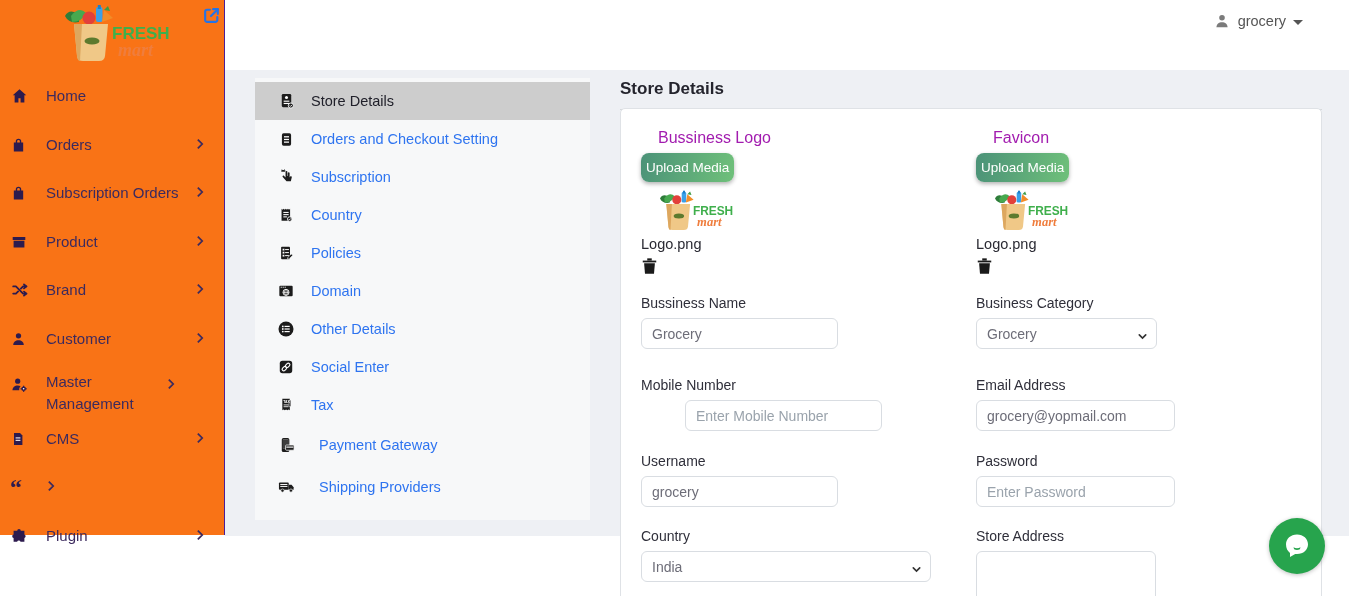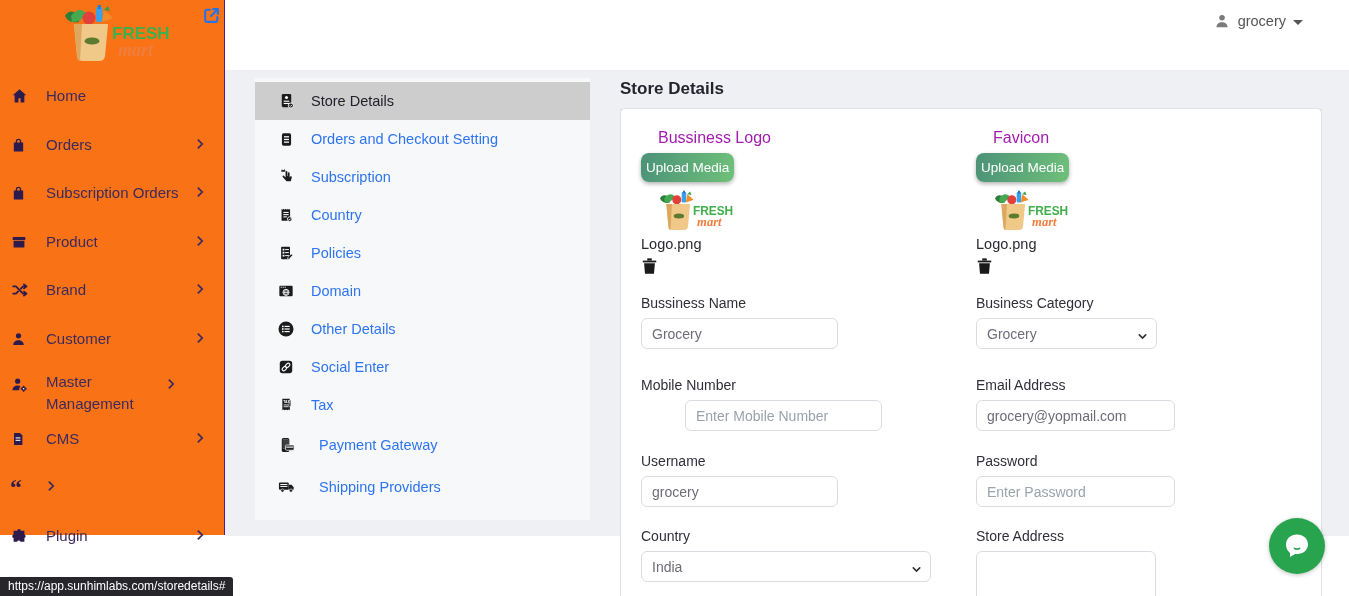--- a/index.html
+++ b/index.html
@@ -539,15 +539,14 @@
     </div>
   </div>
 
   <button class="chat-btn">
     <svg width="30" height="30" viewBox="0 0 30 30">
       <path d="M15 3.5c6.4 0 11 4.4 11 9.8 0 5.5-4.6 9.8-11 9.8-.6 0-1.2 0-1.8-.1L8 26v-4.1c-2.4-1.8-4-4.4-4-8.6 0-5.4 4.6-9.8 11-9.8z" fill="#fff"></path>
       <path d="M11.5 16.2c2 1.4 5 1.4 7 0l-.6 2c-1.8 1-4 1-5.8 0z" fill="#27a44d"></path>
     </svg>
   </button>
 
-  <div class="status-bar">https://app.sunhimlabs.com/storedetails#</div>
 
 </div>
 
 </body></html>

